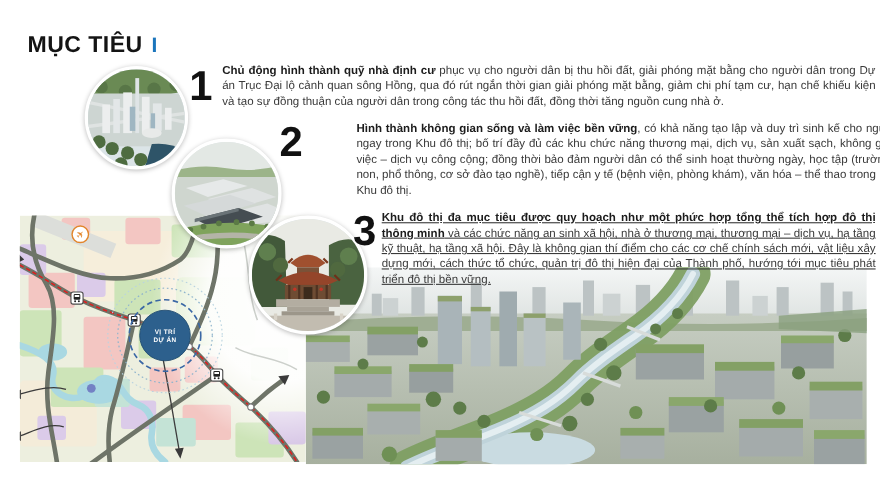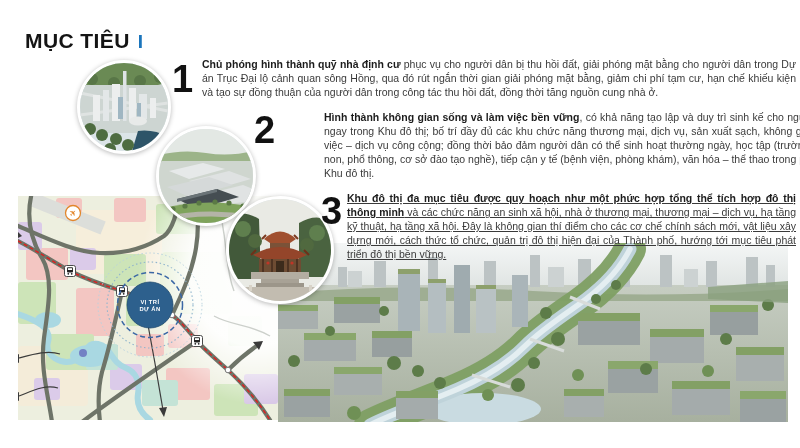--- a/index.html
+++ b/index.html
@@ -409,21 +409,21 @@
       <g fill="#d8d3c8">
         <rect x="10" y="85" width="3" height="6"></rect>
           <rect x="20" y="86" width="3" height="6"></rect>
         <rect x="80" y="86" width="3" height="6"></rect>
           <rect x="90" y="85" width="3" height="6"></rect>
       </g>
     </svg>
   </div>
 
   <div class="obj-num" id="num1">1</div>
-  <div class="obj-text" id="text1"><b>Chủ phóng hình thành quỹ nhà định cư</b><span> phục vụ cho người dân bị thu hồi đất, giải phóng mặt bằng cho người dân trong Dự án Trục Đại lộ cảnh quan sông Hồng, qua đó rút ngắn thời gian giải phóng mặt bằng, giảm chi phí tạm cư, hạn chế khiếu kiện và tạo sự đồng thuận của người dân trong công tác thu hồi đất, đồng thời tăng nguồn cung nhà ở.</span></div>
+  <div class="obj-text" id="text1"><b>Chủ động hình thành quỹ nhà định cư</b><span> phục vụ cho người dân bị thu hồi đất, giải phóng mặt bằng cho người dân trong Dự án Trục Đại lộ cảnh quan sông Hồng, qua đó rút ngắn thời gian giải phóng mặt bằng, giảm chi phí tạm cư, hạn chế khiếu kiện và tạo sự đồng thuận của người dân trong công tác thu hồi đất, đồng thời tăng nguồn cung nhà ở.</span></div>
 
   <div class="obj-num" id="num2">2</div>
   <div class="obj-text" id="text2"><b>Hình thành không gian sống và làm việc bền vững</b><span>, có khả năng tạo lập và duy trì sinh kế cho người dân ngay trong Khu đô thị; bố trí đầy đủ các khu chức năng thương mại, dịch vụ, sản xuất sạch, không gian làm việc – dịch vụ công cộng; đồng thời bảo đảm người dân có thể sinh hoạt thường ngày, học tập (trường mầm non, phổ thông, cơ sở đào tạo nghề), tiếp cận y tế (bệnh viện, phòng khám), văn hóa – thể thao trong phạm vi Khu đô thị.</span></div>
 
   <div class="obj-num" id="num3">3</div>
   <div class="obj-text" id="text3"><b>Khu đô thị đa mục tiêu được quy hoạch như một phức hợp tổng thể tích hợp đô thị thông minh</b><span> và các chức năng an sinh xã hội, nhà ở thương mại, thương mại – dịch vụ, hạ tầng kỹ thuật, hạ tầng xã hội. Đây là không gian thí điểm cho các cơ chế chính sách mới, vật liệu xây dựng mới, cách thức tổ chức, quản trị đô thị hiện đại của Thành phố, hướng tới mục tiêu phát triển đô thị bền vững.</span></div>
 
 </div>
 
 </body></html>

